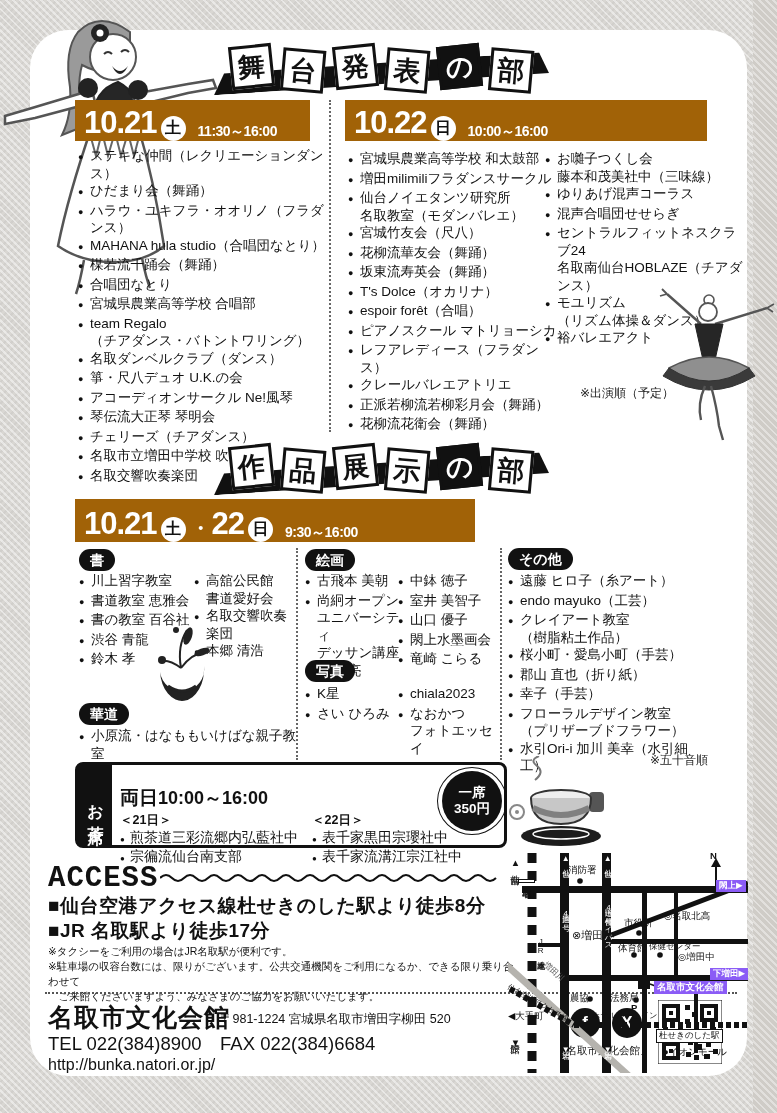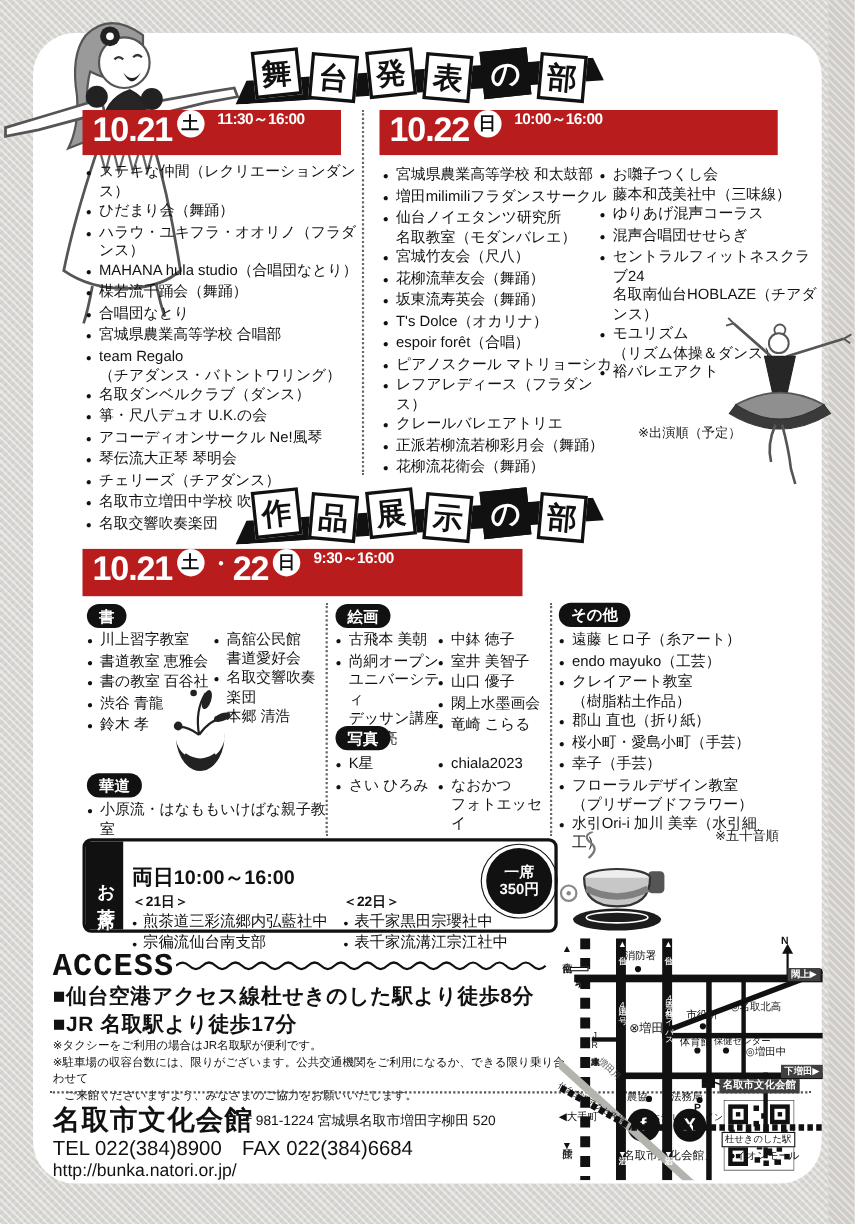--- a/index.html
+++ b/index.html
@@ -17,21 +17,21 @@
   .ribbon{display:flex;gap:9px;align-items:flex-start;height:58px}
   .ribbon::before{content:"";position:absolute;left:-16px;right:-16px;top:17px;height:23px;background:#111;
       transform:skewY(-3.5deg);clip-path:polygon(0 100%,3% 8%,97% 0,100% 92%)}
   .ribbon .char{position:relative;width:43px;height:43px;background:#fff;border:3px solid #111;box-sizing:border-box;
       display:flex;align-items:center;justify-content:center;font-size:27px;font-weight:700}
   .ribbon .char:nth-of-type(odd){transform:rotate(-6deg)}
   .ribbon .char:nth-of-type(even){transform:rotate(5deg) translateY(4px)}
   .ribbon .char:nth-of-type(5){background:#111;color:#fff}
 
   
-  .dbar{background:#b91c1c;color:#fff;display:flex;align-items:flex-start;padding:0 9px;height:41px;box-sizing:border-box}
+  .dbar{background:#a16207;color:#fff;display:flex;align-items:flex-end;padding:0 9px;height:41px;box-sizing:border-box}
   .dnum{font-size:31px;font-weight:700;letter-spacing:-1px}
   .dday{width:25px;height:25px;background:#fff;color:#111;border-radius:50%;display:flex;align-items:center;
         justify-content:center;font-size:16px;font-weight:700;margin:0 4px;flex:0 0 25px}
   .ddot{font-size:20px;font-weight:700;margin:0 1px}
   .dtime{font-size:14px;font-weight:700;margin-left:8px;letter-spacing:-.5px}
 
   
   .blist{font-size:13.5px;line-height:17.5px}
   .blist .it{display:flex;align-items:flex-start}
   .blist .b{flex:0 0 12px}
@@ -73,21 +73,21 @@
   #venue-url{font-size:16px}
   .sns{width:30px;height:30px;border-radius:50%;background:#111;color:#fff;display:flex;align-items:center;
        justify-content:center;font-weight:700;font-size:17px}
   #sns-caption{font-size:10.5px}
 
   
   #map{left:508px;top:853px;width:240px;height:220px}
   .ml{position:absolute;font-size:9.5px;line-height:1.15;white-space:nowrap;color:#111}
   .mlv{writing-mode:vertical-rl;text-orientation:upright;letter-spacing:0}
   .mlw{color:#fff}
-  .mlb{background:#404040;color:#fff;padding:1px 3px;font-weight:700}
+  .mlb{background:#8b5cf6;color:#fff;padding:1px 3px;font-weight:700}
   .mbox{background:#fff;border:1.5px solid #111;padding:1px 2px}
 </style>
 </head>
 <body>
 
 <div id="bg" class="abs"></div>
 <div id="paper-edge" class="abs"></div>
 <div id="card" class="abs"></div>
 
 <div class="abs ribbon" style="left:230px;top:45px;width:303px">
@@ -456,25 +456,25 @@
       <span class="b"></span>
       <span class="t">endo mayuko（工芸）</span>
     </div>
     <div class="it">
       <span class="b"></span>
       <span class="t">クレイアート教室
 （樹脂粘土作品）</span>
     </div>
     <div class="it">
       <span class="b"></span>
+      <span class="t">桜小町・愛島小町（手芸）</span>
+    </div>
+    <div class="it">
+      <span class="b"></span>
       <span class="t">郡山 直也（折り紙）</span>
-    </div>
-    <div class="it">
-      <span class="b"></span>
-      <span class="t">桜小町・愛島小町（手芸）</span>
     </div>
     <div class="it">
       <span class="b"></span>
       <span class="t">幸子（手芸）</span>
     </div>
     <div class="it">
       <span class="b"></span>
       <span class="t">フローラルデザイン教室
 （プリザーブドフラワー）</span>
     </div>

